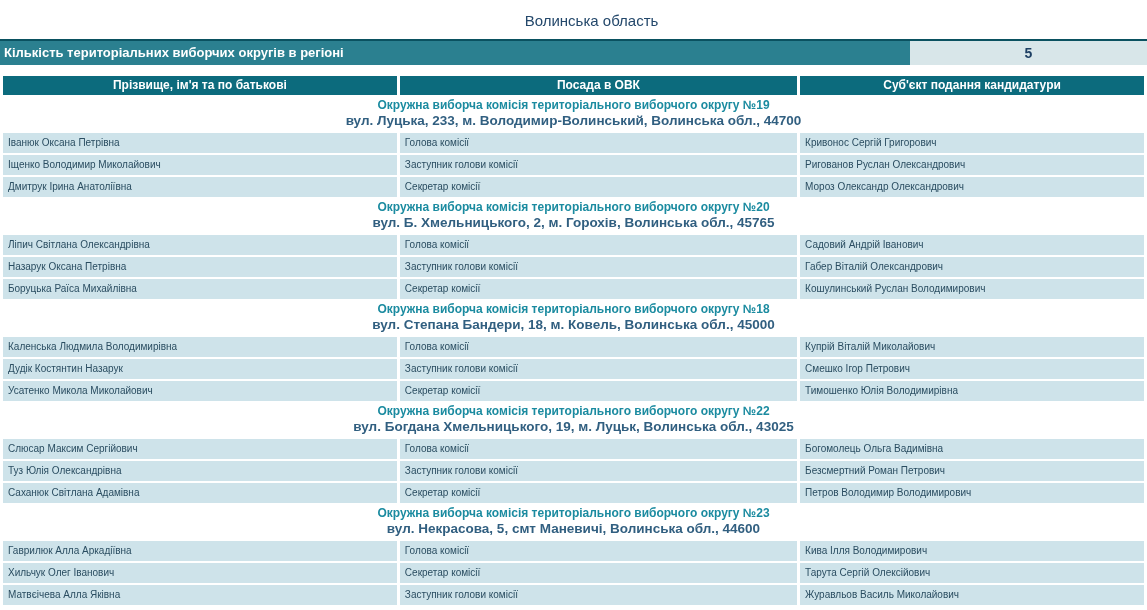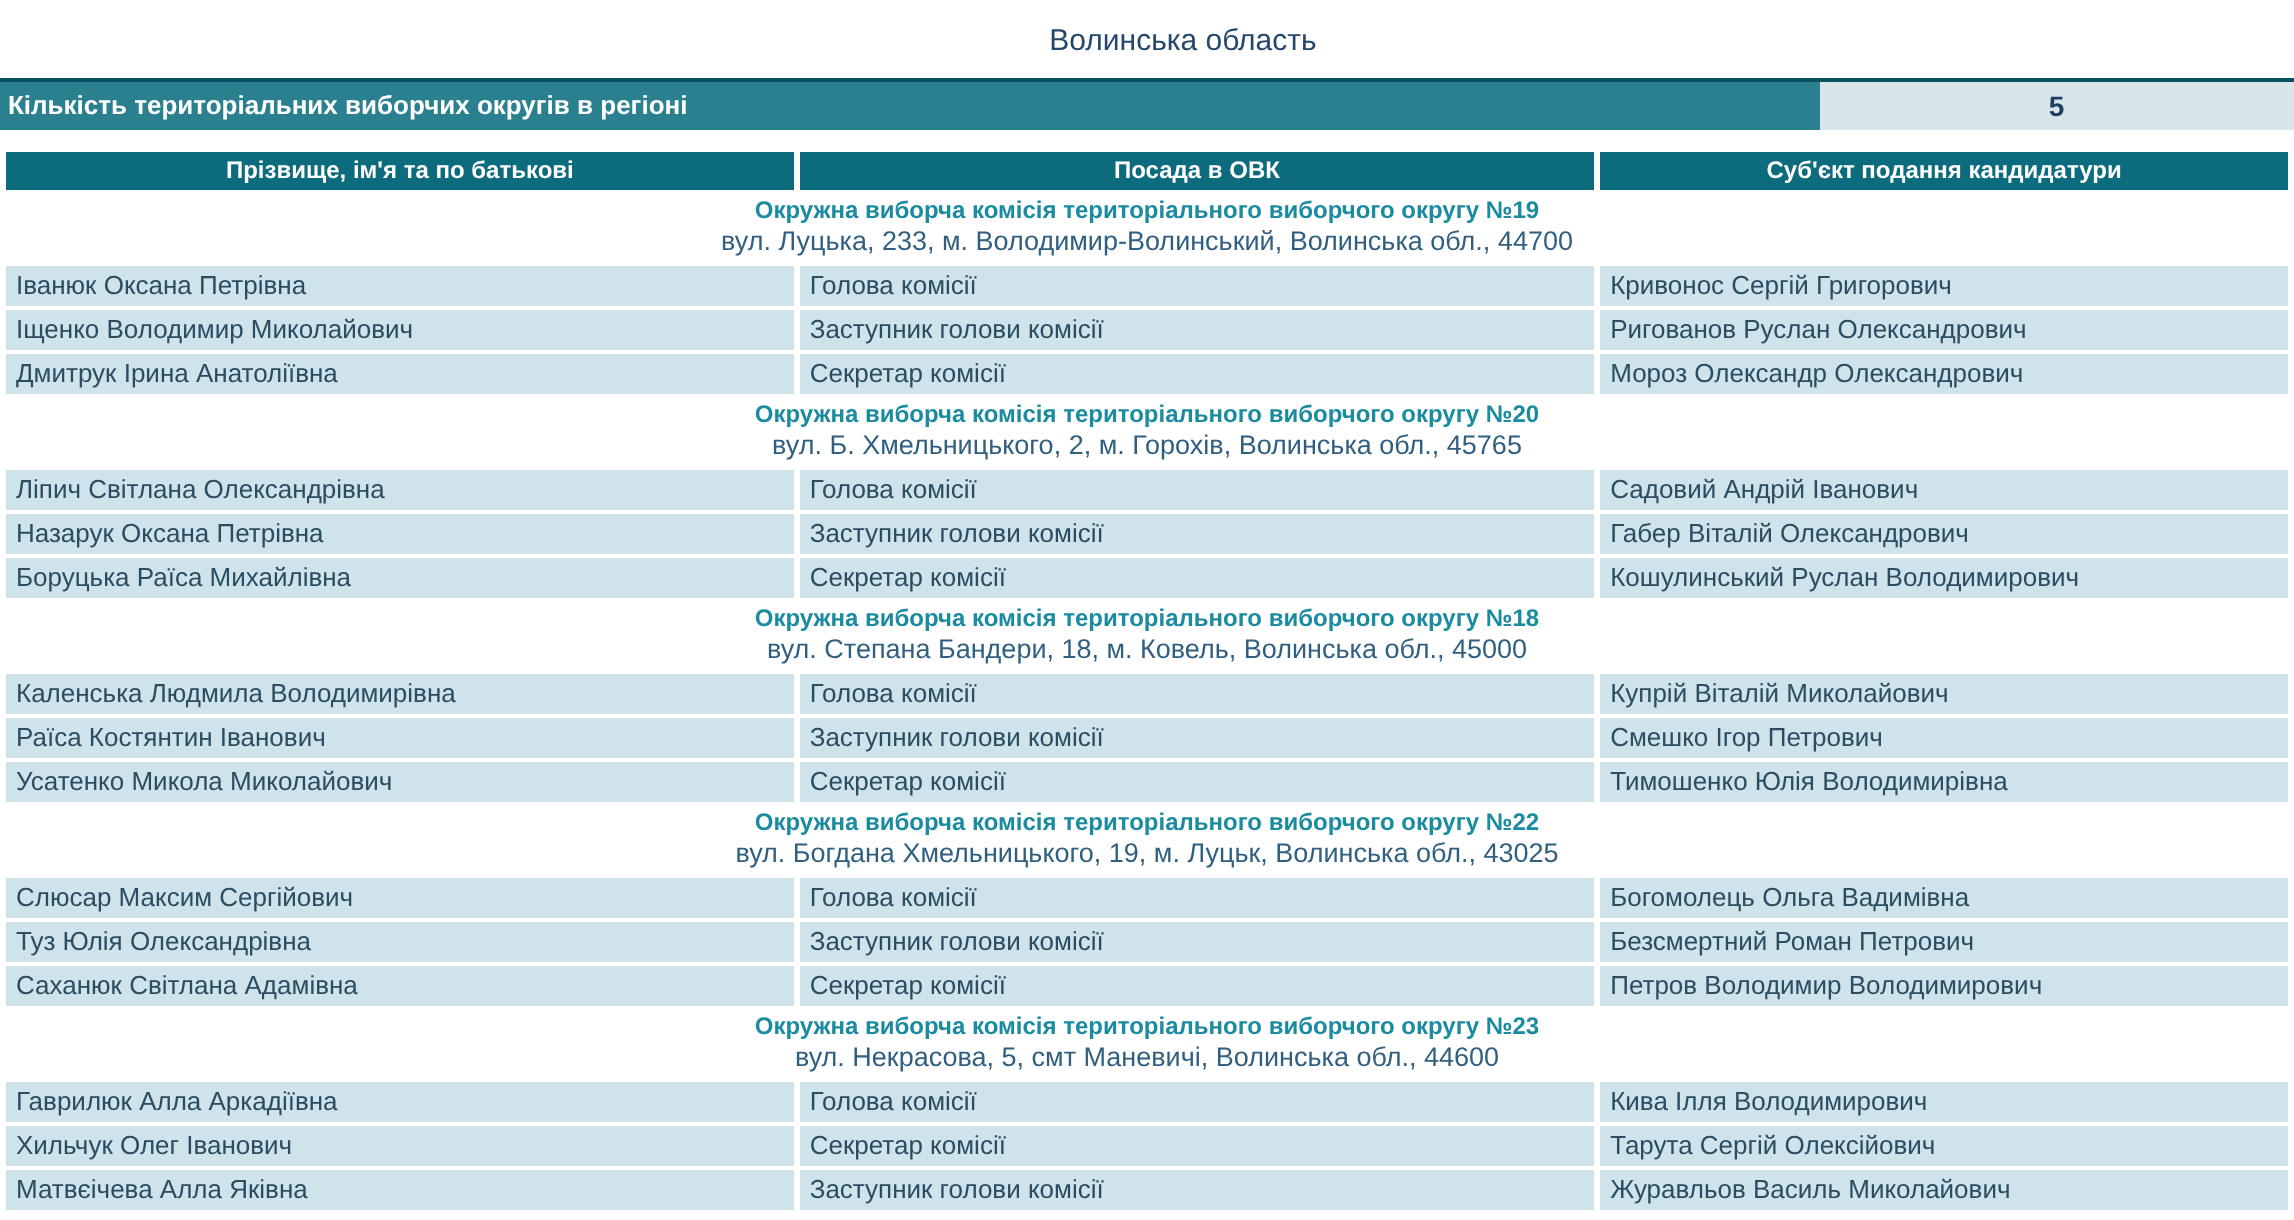--- a/index.html
+++ b/index.html
@@ -65,41 +65,42 @@
     color:#ffffff;
     font-size:12px;
     font-weight:bold;
     text-align:center;
     padding:3px 2px;
     line-height:13px;
   }
   td.data-cell{
     background:var(--row-bg);
     color:var(--row-text);
-    font-size:13px;
+    font-size:10px;
     line-height:16px;
     padding:2px 5px;
     overflow:hidden;
     white-space:nowrap;
   }
   td.section-cell{
     background:#ffffff;
     text-align:center;
     padding:1px 0 2px 0;
   }
   .section-title{
     color:var(--section-title);
     font-weight:bold;
     font-size:12px;
     line-height:15px;
   }
   .section-address{
     color:var(--address-text);
     font-size:13.5px;
     line-height:16px;
+    font-weight:bold;
   }
 </style>
 </head>
 <body>
 
 <div class="page">
 
   <h1 class="page-title">Волинська область</h1>
 
   <div class="counter-bar">
@@ -168,21 +169,21 @@
             <div class="section-title">Окружна виборча комісія територіального виборчого округу №18</div>
             <div class="section-address">вул. Степана Бандери, 18, м. Ковель, Волинська обл., 45000</div>
           </td>
         </tr>
         <tr>
           <td class="data-cell">Каленська Людмила Володимирівна</td>
           <td class="data-cell">Голова комісії</td>
           <td class="data-cell">Купрій Віталій Миколайович</td>
         </tr>
         <tr>
-          <td class="data-cell">Раїса Костянтин Іванович</td>
+          <td class="data-cell">Дудік Костянтин Назарук</td>
           <td class="data-cell">Заступник голови комісії</td>
           <td class="data-cell">Смешко Ігор Петрович</td>
         </tr>
         <tr>
           <td class="data-cell">Усатенко Микола Миколайович</td>
           <td class="data-cell">Секретар комісії</td>
           <td class="data-cell">Тимошенко Юлія Володимирівна</td>
         </tr>
         <tr>
           <td colspan="3" class="section-cell">

